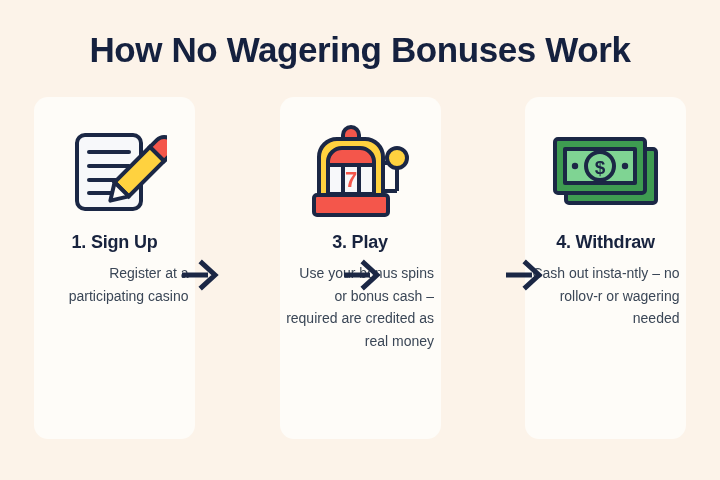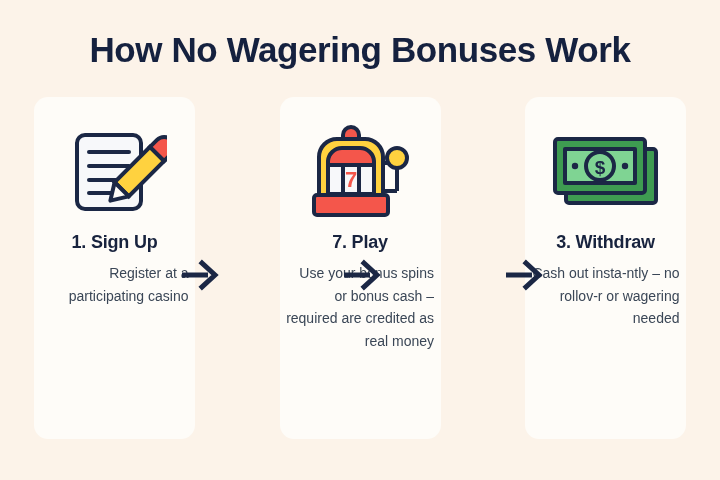--- a/index.html
+++ b/index.html
@@ -142,39 +142,39 @@
             <path d="M14 72 L14 32 A18 18 0 0 1 32 14 L60 14 A18 18 0 0 1 78 32 L78 72 Z" fill="#FFD23F" stroke="#1B2745" stroke-width="4" stroke-linejoin="round"></path>
             <path d="M23 36 A14 14 0 0 1 37 23 L55 23 A14 14 0 0 1 69 36 L69 40 L23 40 Z" fill="#F4564B" stroke="#1B2745" stroke-width="4" stroke-linejoin="round"></path>
             <rect x="23" y="40" width="46" height="29" fill="#F7F8FA" stroke="#1B2745" stroke-width="4"></rect>
             <line x1="38" y1="40" x2="38" y2="69" stroke="#1B2745" stroke-width="4"></line>
             <line x1="54" y1="40" x2="54" y2="69" stroke="#1B2745" stroke-width="4"></line>
             <text x="46" y="62" font-family="'Liberation Sans', sans-serif" font-size="22" font-weight="bold" fill="#F4564B" text-anchor="middle">7</text>
             <rect x="9" y="70" width="74" height="20" rx="3" fill="#F4564B" stroke="#1B2745" stroke-width="4"></rect>
           </svg>
         </span>
       </div>
-      <div class="step-heading">7. Play</div>
+      <div class="step-heading">3. Play</div>
       <div class="step-body">Use your bonus spins or bonus cash – required are credited as real money</div>
     </div>
 
     <div class="step-card">
       <div class="icon-wrap">
         <span>
           <svg class="icon-svg" width="112" height="80" viewBox="0 0 112 80">
             <rect x="16" y="16" width="90" height="54" rx="3" fill="#3E9B51" stroke="#1B2745" stroke-width="4"></rect>
             <rect x="5" y="6" width="90" height="54" rx="3" fill="#3E9B51" stroke="#1B2745" stroke-width="4"></rect>
             <path d="M15 16 L85 16 L85 50 L15 50 Z" fill="#7FD493" stroke="#1B2745" stroke-width="4" stroke-linejoin="round"></path>
             <circle cx="50" cy="33" r="14" fill="#7FD493" stroke="#1B2745" stroke-width="4"></circle>
             <text x="50" y="41" font-family="'Liberation Sans', sans-serif" font-size="19" font-weight="bold" fill="#1B2745" text-anchor="middle">$</text>
             <circle cx="25" cy="33" r="3.2" fill="#1B2745"></circle>
             <circle cx="75" cy="33" r="3.2" fill="#1B2745"></circle>
           </svg>
         </span>
       </div>
-      <div class="step-heading">3. Withdraw</div>
+      <div class="step-heading">4. Withdraw</div>
       <div class="step-body">Cash out insta-ntly – no rollov-r or wagering needed</div>
     </div>
 
   </div>
 
   <div class="arrow arrow-1">
     <svg width="40" height="34" viewBox="0 0 40 34">
       <line x1="2" y1="17" x2="28" y2="17" stroke="#1B2745" stroke-width="5"></line>
       <polyline points="22,5 35,17 22,29" fill="none" stroke="#1B2745" stroke-width="5" stroke-linecap="square" stroke-linejoin="miter"></polyline>
     </svg>

